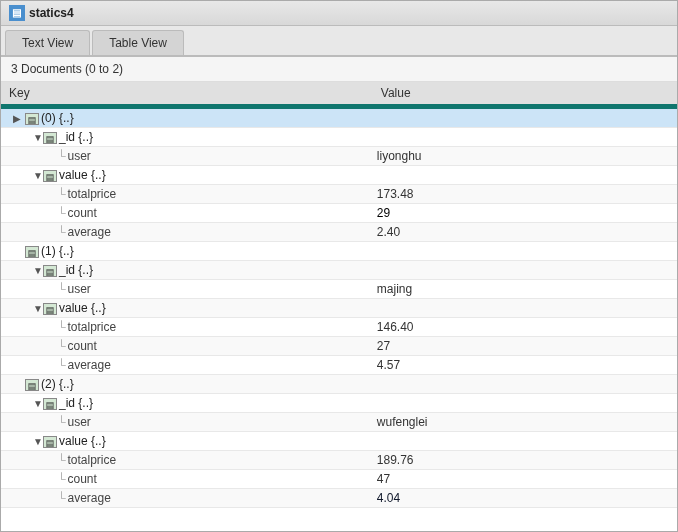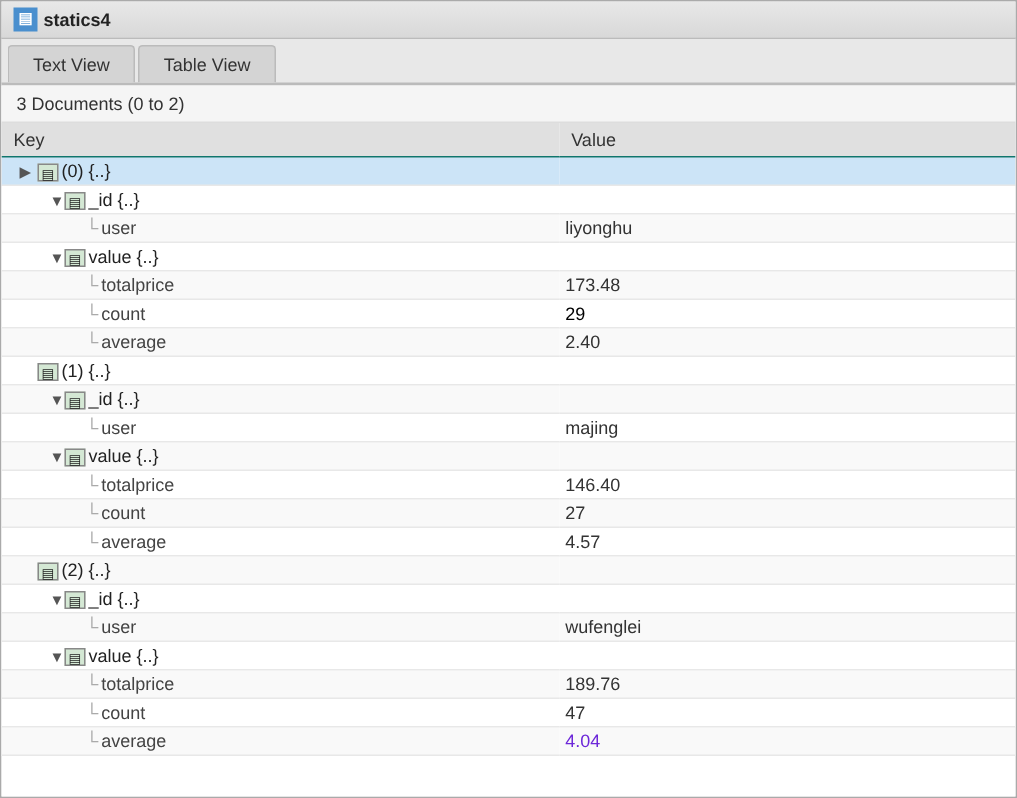--- a/index.html
+++ b/index.html
@@ -84,21 +84,21 @@
     table {
       width: 100%;
       border-collapse: collapse;
     }
     thead tr {
       background: #e0e0e0;
     }
     thead th {
       text-align: left;
       padding: 4px 8px;
-      border-bottom: 1px solid #0f766e;
+      border-bottom: 5px solid #0f766e;
       font-weight: normal;
       color: #333;
       font-size: 12px;
     }
     thead th:first-child {
       width: 55%;
     }
     thead th:last-child {
       width: 45%;
     }
@@ -221,19 +221,19 @@
             <tr>
               <td><span style="display:inline-block;width:52px;"></span><span style="color:#aaa;margin-right:2px;">└</span><span style="color:#444;">totalprice</span></td>
               <td style="color: rgb(51, 51, 51);">189.76</td>
             </tr>
             <tr>
               <td><span style="display:inline-block;width:52px;"></span><span style="color:#aaa;margin-right:2px;">└</span><span style="color:#444;">count</span></td>
               <td style="color: rgb(51, 51, 51);">47</td>
             </tr>
             <tr>
               <td><span style="display:inline-block;width:52px;"></span><span style="color:#aaa;margin-right:2px;">└</span><span style="color:#444;">average</span></td>
-              <td style="color: #6d28d9;">4.04</td>
+              <td style="color: #0f172a;">4.04</td>
             </tr>
           </tbody>
       </table>
     </div>
   </div>
 </div>
 
 </body></html>

